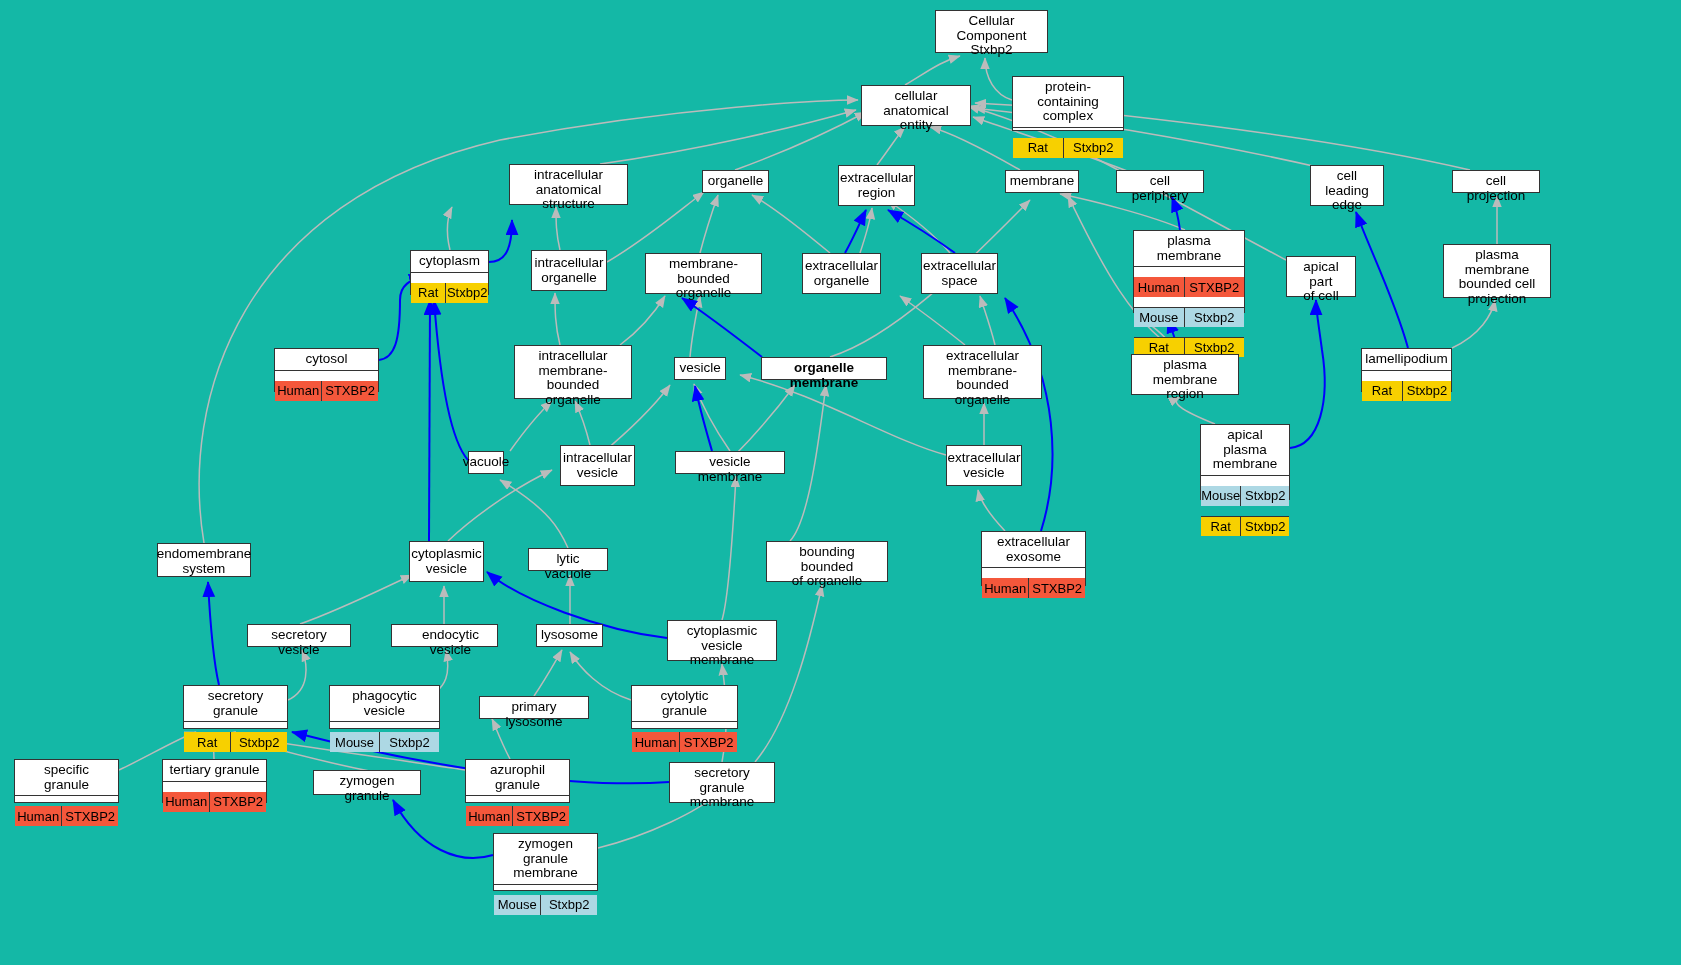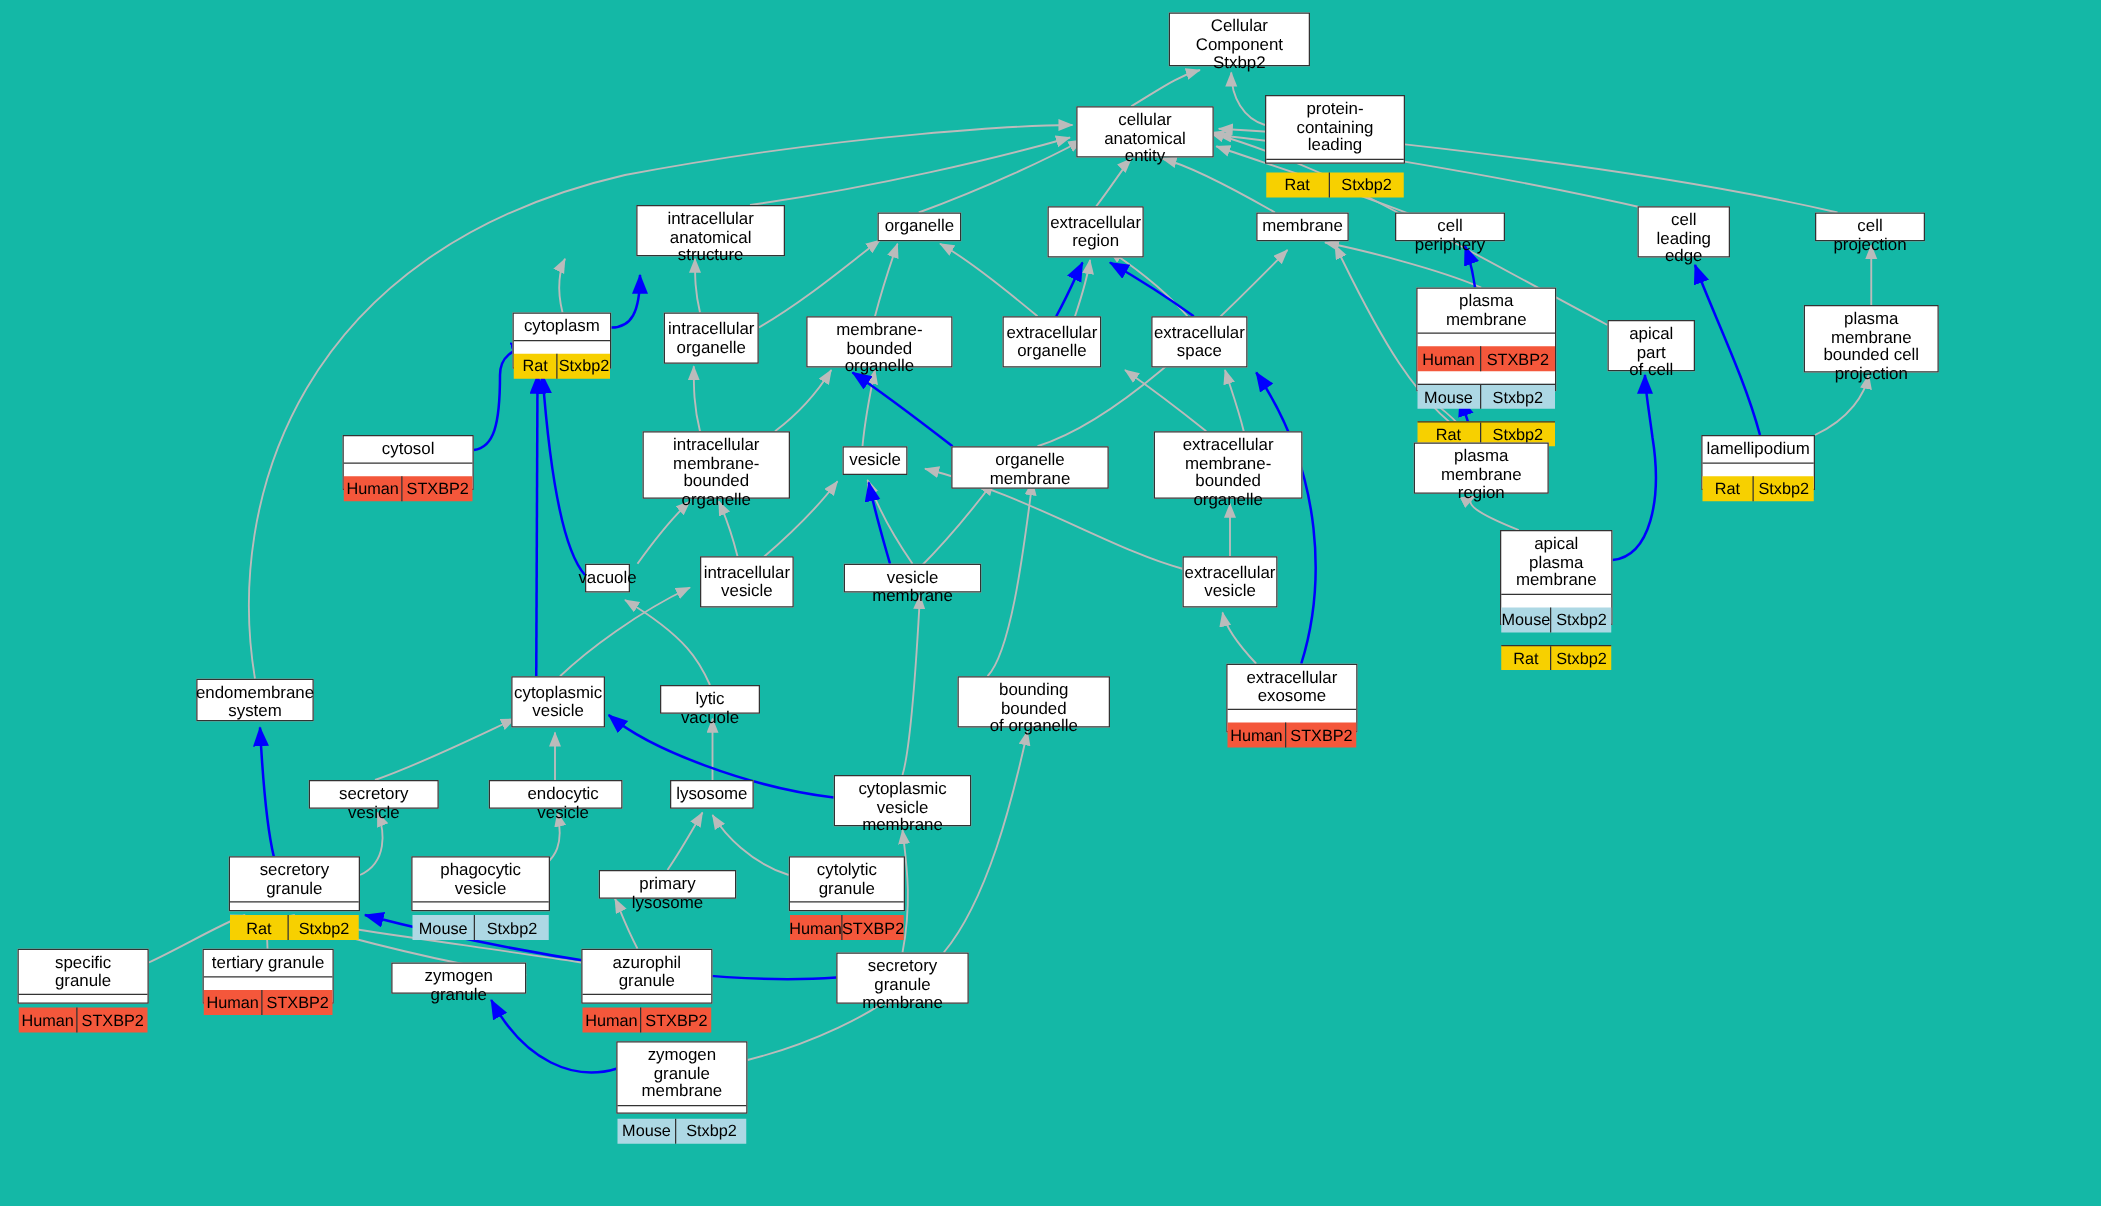--- a/index.html
+++ b/index.html
@@ -158,21 +158,21 @@
 <div class="node" style="left: 935px; top: 10px; width: 113px; height: 43px;">
       <div class="title">Cellular Component
 Stxbp2</div>
     </div>
     <div class="node" style="left: 861px; top: 85px; width: 110px; height: 41px;">
       <div class="title">cellular anatomical
 entity</div>
     </div>
     <div class="node hasrows" style="left: 1012px; top: 76px; width: 112px; height: 55px;">
       <div class="title">protein-containing
-leading</div>
+complex</div>
       <div class="rows">
         <div class="row rat">
           <div class="sp">Rat</div>
           <div class="gn">Stxbp2</div>
         </div>
       </div>
     </div>
     <div class="node" style="left: 509px; top: 164px; width: 119px; height: 41px;">
       <div class="title">intracellular
 anatomical structure</div>
@@ -258,21 +258,21 @@
       </div>
     </div>
     <div class="node" style="left: 514px; top: 345px; width: 118px; height: 54px;">
       <div class="title">intracellular
 membrane-bounded
 organelle</div>
     </div>
     <div class="node" style="left: 674px; top: 357px; width: 52px; height: 23px;">
       <div class="title">vesicle</div>
     </div>
-    <div class="node" style="left: 761px; top: 357px; width: 126px; height: 34px;">
+    <div class="node" style="left: 761px; top: 357px; width: 126px; height: 23px; font-weight: bold;">
       <div class="title">organelle membrane</div>
     </div>
     <div class="node" style="left: 923px; top: 345px; width: 119px; height: 54px;">
       <div class="title">extracellular
 membrane-bounded
 organelle</div>
     </div>
     <div class="node" style="left: 1131px; top: 354px; width: 108px; height: 41px;">
       <div class="title">plasma membrane
 region</div>
@@ -363,21 +363,21 @@
     </div>
     <div class="node hasrows" style="left: 329px; top: 685px; width: 111px; height: 44px;">
       <div class="title">phagocytic vesicle</div>
       <div class="rows">
         <div class="row mouse">
           <div class="sp">Mouse</div>
           <div class="gn">Stxbp2</div>
         </div>
       </div>
     </div>
-    <div class="node hasrows" style="left: 631px; top: 685px; width: 93px; height: 44px;">
+    <div class="node hasrows" style="left: 631px; top: 685px; width: 107px; height: 44px;">
       <div class="title">cytolytic granule</div>
       <div class="rows">
         <div class="row human">
           <div class="sp">Human</div>
           <div class="gn">STXBP2</div>
         </div>
       </div>
     </div>
     <div class="node" style="left: 479px; top: 696px; width: 110px; height: 23px;">
       <div class="title">primary lysosome</div>

